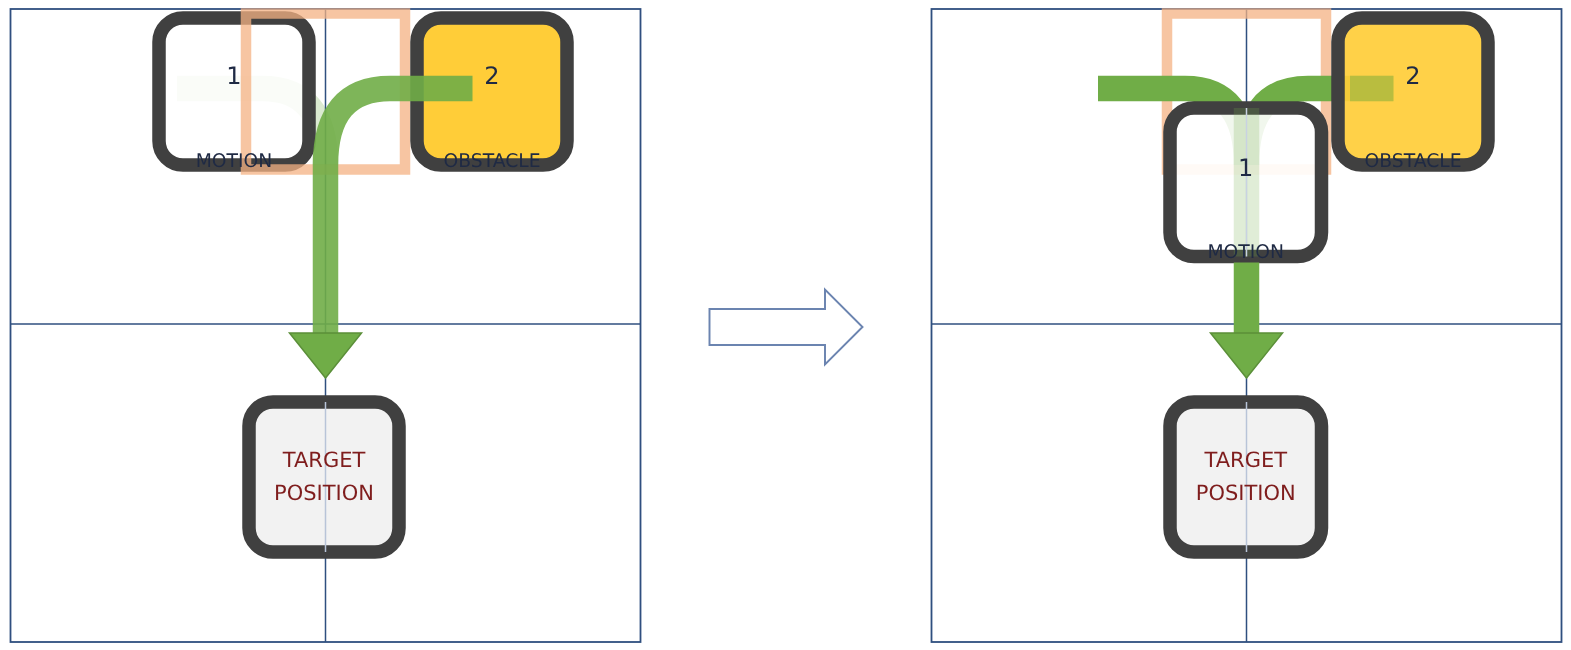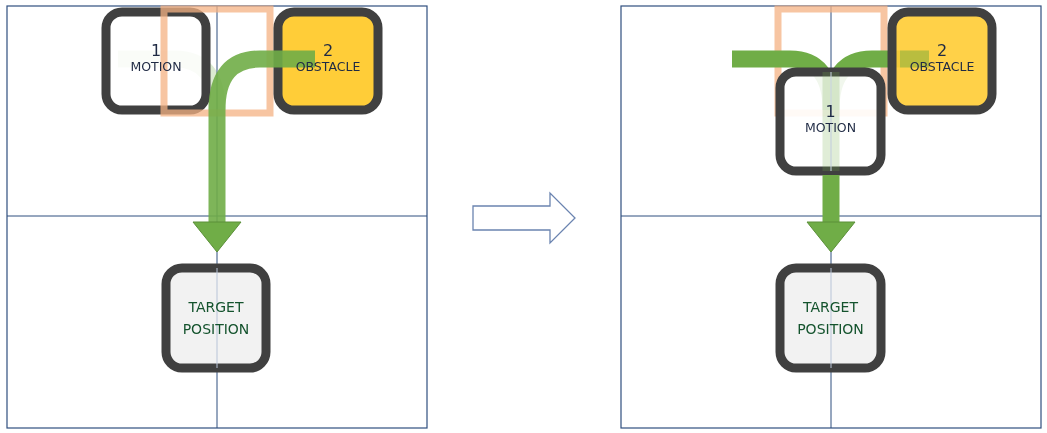--- a/index.html
+++ b/index.html
@@ -1,21 +1,21 @@
 <!DOCTYPE html>
 <html><head>
 <meta charset="utf-8">
 <style>
   html,body{margin:0;padding:0;background:#fff;}
   body{width:1047px;height:433px;position:relative;overflow:hidden;font-family:"DejaVu Sans","Liberation Sans",sans-serif;}
   svg{position:absolute;left:0;top:0;}
   .lbl{position:absolute;text-align:center;color:#1f2a44;line-height:1.15;}
   .num{font-size:16px;display:block;}
-  .word{font-size:12.5px;display:block;}
-  .tgt{color:#14532d;font-size:14px;line-height:22px;}
+  .word{font-size:12.5px;display:block;margin-top:40px;}
+  .tgt{color:#7f1d1d;font-size:14px;line-height:22px;}
 </style>
 </head>
 <body>
 
 <svg width="1047" height="433" viewBox="0 0 1047 433">
 
   <g>
     <rect x="7" y="6" width="420" height="422" fill="#fff" stroke="#2f4f7f" stroke-width="1.2"></rect>
     <line x1="217" y1="6" x2="217" y2="428" stroke="#2f4f7f" stroke-width="1"></line>
     <line x1="7" y1="216" x2="427" y2="216" stroke="#2f4f7f" stroke-width="1"></line>

